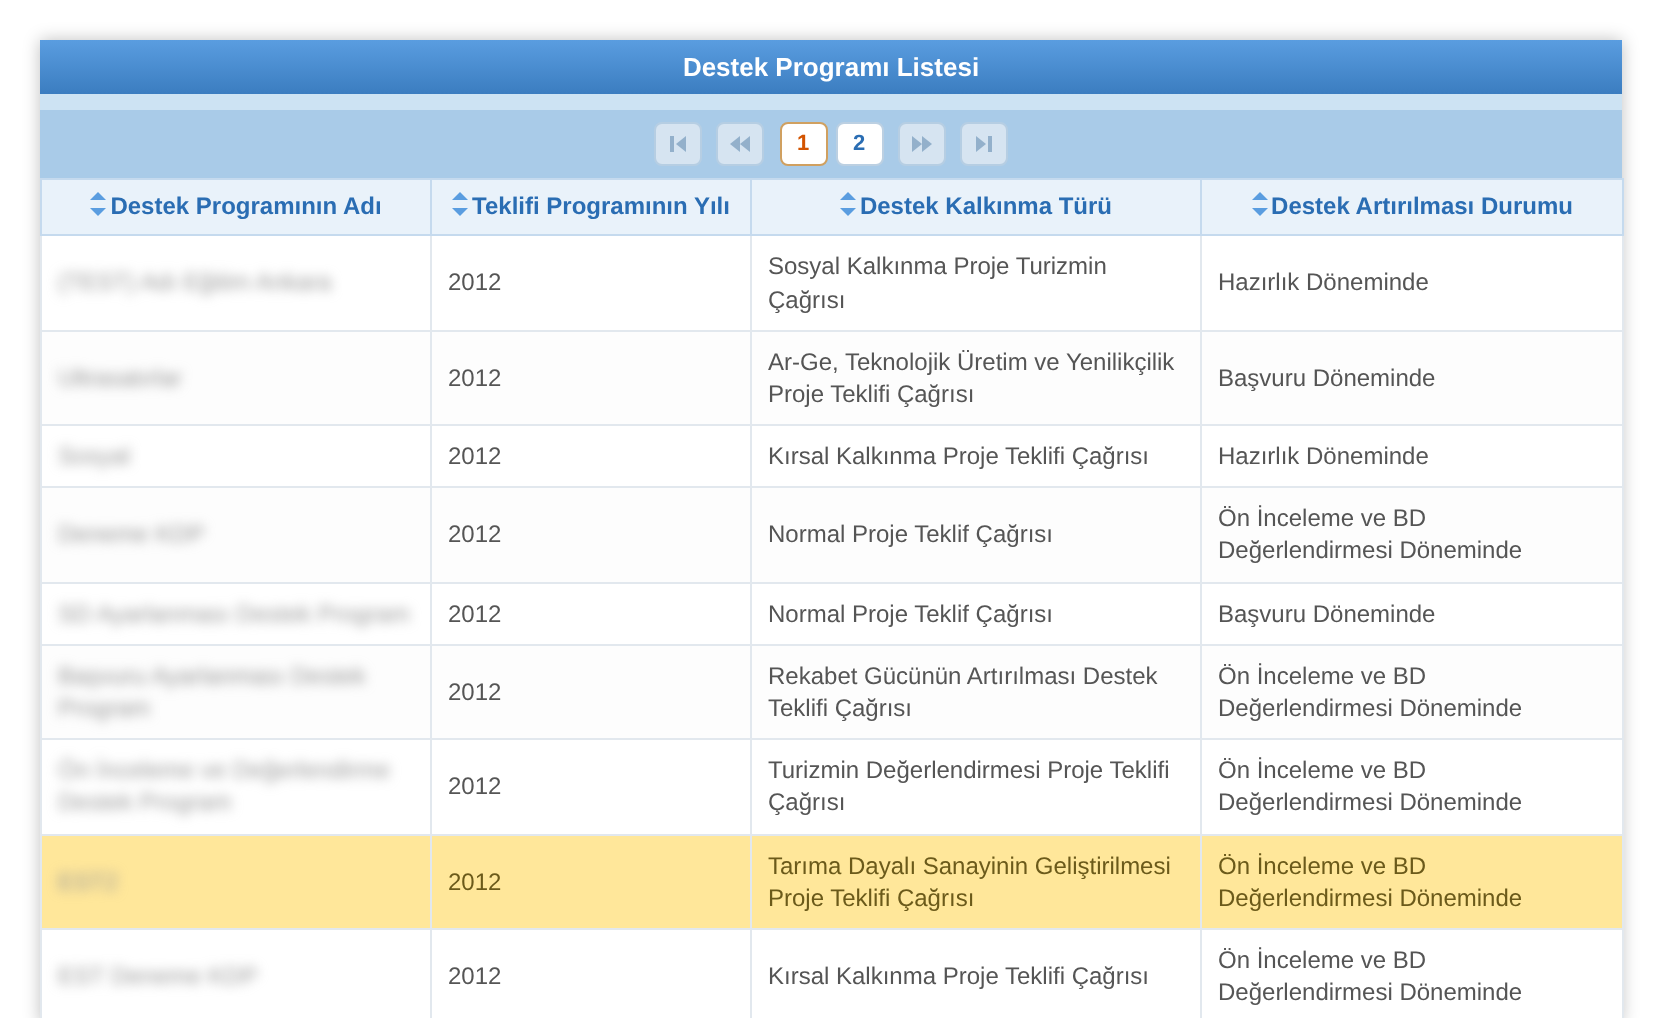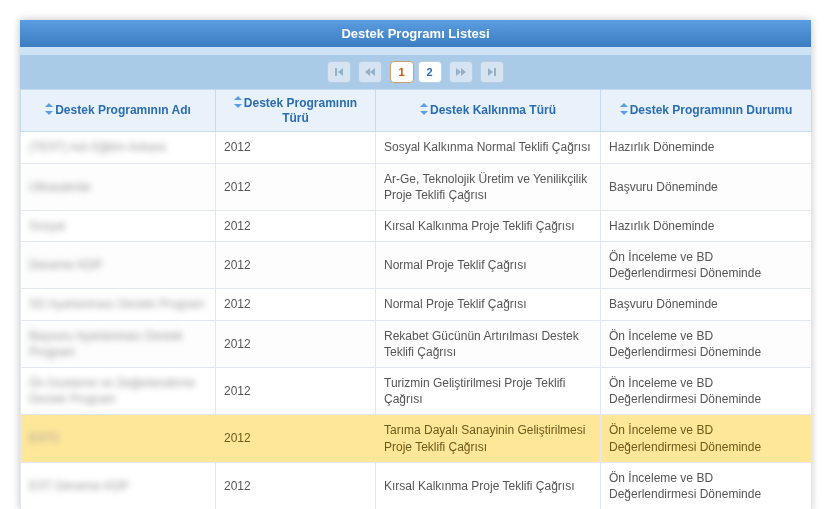--- a/index.html
+++ b/index.html
@@ -150,43 +150,43 @@
             <svg width="8" height="12" viewBox="0 0 8 12">
                 <path fill="#5a9de0" d="M4 0L0 4h8zM4 12L0 8h8z"></path>
               </svg>
           </span><span>Destek Programının Adı</span>
         </th>
         <th>
           <span class="sort-icon">
             <svg width="8" height="12" viewBox="0 0 8 12">
                 <path fill="#5a9de0" d="M4 0L0 4h8zM4 12L0 8h8z"></path>
               </svg>
-          </span><span>Destek Programının Türü</span>
+          </span><span>Teklifi Programının Yılı</span>
         </th>
         <th>
           <span class="sort-icon">
             <svg width="8" height="12" viewBox="0 0 8 12">
                 <path fill="#5a9de0" d="M4 0L0 4h8zM4 12L0 8h8z"></path>
               </svg>
           </span><span>Destek Kalkınma Türü</span>
         </th>
         <th>
           <span class="sort-icon">
             <svg width="8" height="12" viewBox="0 0 8 12">
                 <path fill="#5a9de0" d="M4 0L0 4h8zM4 12L0 8h8z"></path>
               </svg>
-          </span><span>Destek Programının Durumu</span>
+          </span><span>Destek Artırılması Durumu</span>
         </th>
       </tr>
     </thead>
     <tbody id="tbody">
         <tr>
           <td><span class="blur">(TEST) Adı Eğitim Ankara</span></td>
           <td>2012</td>
-          <td>Sosyal Kalkınma Normal Teklifi Çağrısı</td>
+          <td>Sosyal Kalkınma Proje Turizmin Çağrısı</td>
           <td>Hazırlık Döneminde</td>
         </tr>
         <tr>
           <td><span class="blur">Ultrasatırlar</span></td>
           <td>2012</td>
           <td>Ar-Ge, Teknolojik Üretim ve Yenilikçilik Proje Teklifi Çağrısı</td>
           <td>Başvuru Döneminde</td>
         </tr>
         <tr>
           <td><span class="blur">Sosyal</span></td>
@@ -208,21 +208,21 @@
         </tr>
         <tr>
           <td><span class="blur">Başvuru Ayarlanması Destek Program</span></td>
           <td>2012</td>
           <td>Rekabet Gücünün Artırılması Destek Teklifi Çağrısı</td>
           <td>Ön İnceleme ve BD Değerlendirmesi Döneminde</td>
         </tr>
         <tr>
           <td><span class="blur">Ön İnceleme ve Değerlendirme Destek Program</span></td>
           <td>2012</td>
-          <td>Turizmin Geliştirilmesi Proje Teklifi Çağrısı</td>
+          <td>Turizmin Değerlendirmesi Proje Teklifi Çağrısı</td>
           <td>Ön İnceleme ve BD Değerlendirmesi Döneminde</td>
         </tr>
         <tr class="highlight">
           <td><span class="blur">EST2</span></td>
           <td>2012</td>
           <td>Tarıma Dayalı Sanayinin Geliştirilmesi Proje Teklifi Çağrısı</td>
           <td>Ön İnceleme ve BD Değerlendirmesi Döneminde</td>
         </tr>
         <tr>
           <td><span class="blur">EST Deneme KDP</span></td>

